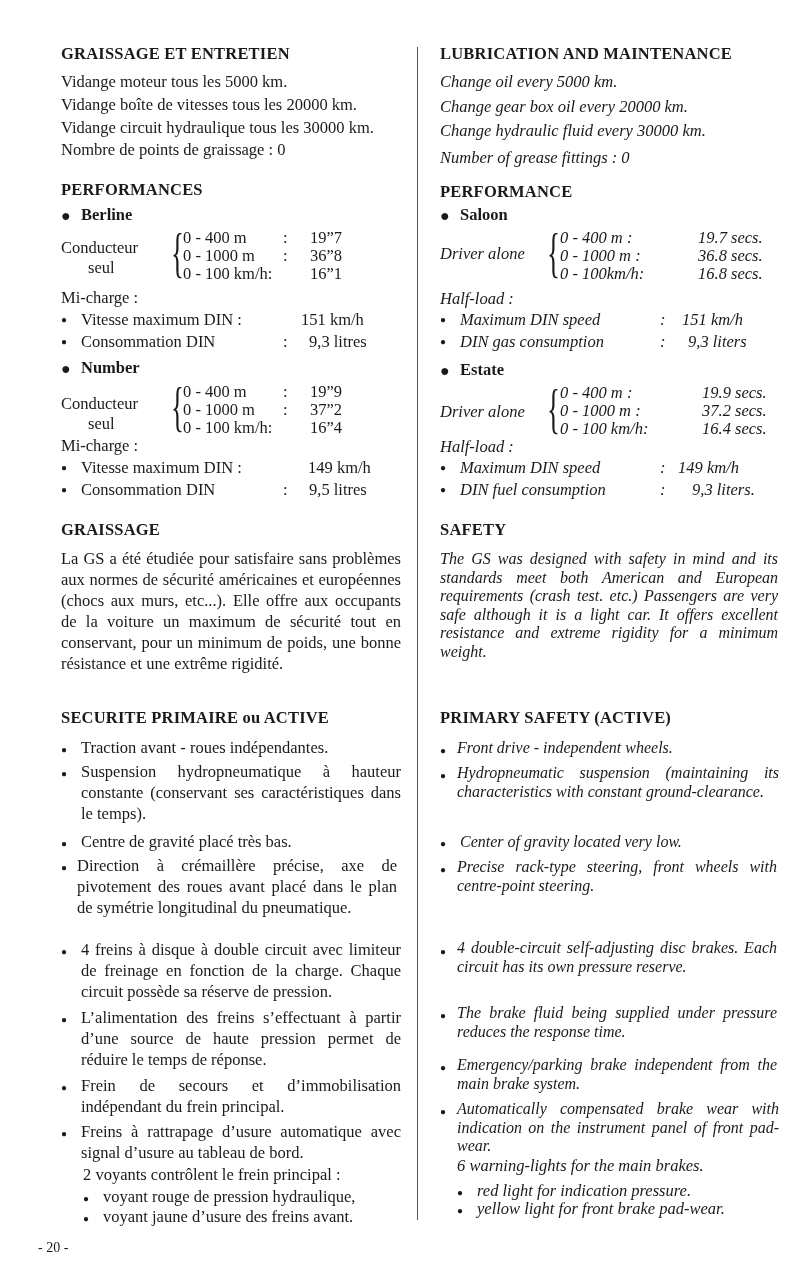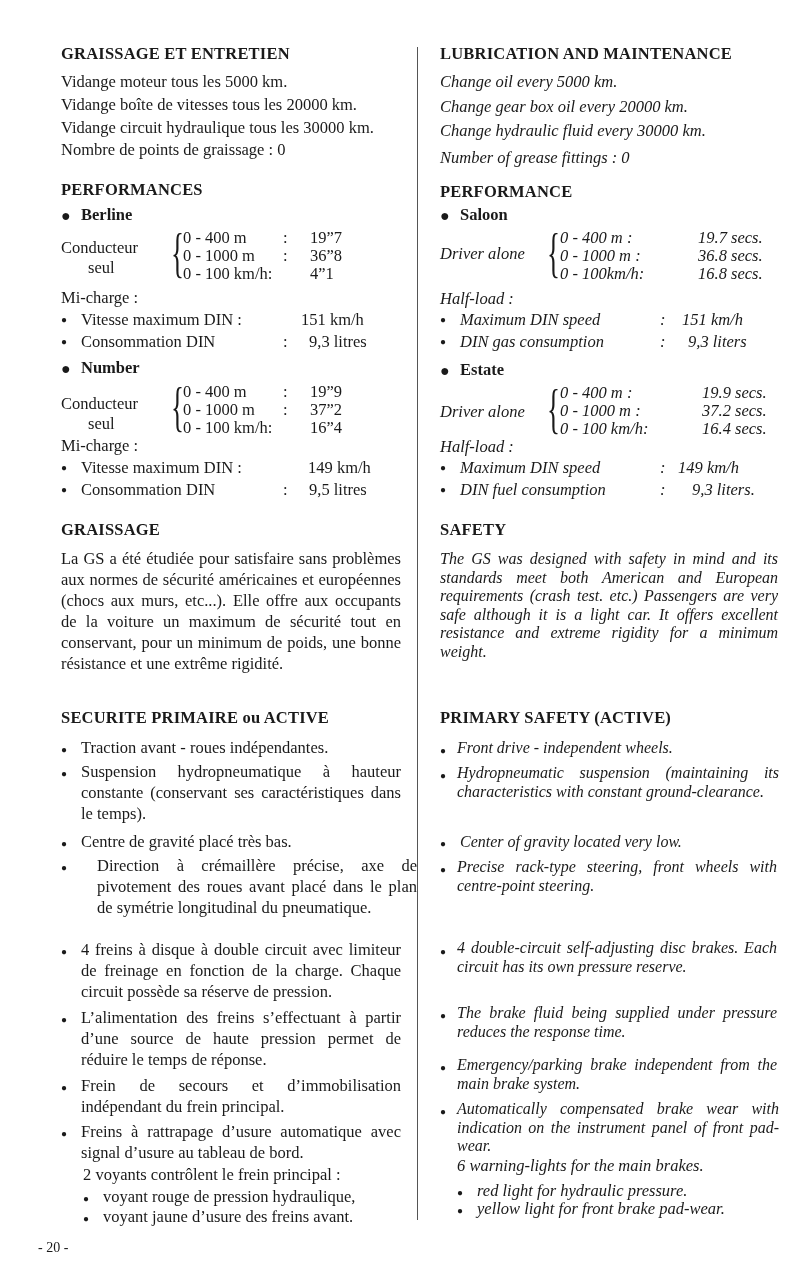--- a/index.html
+++ b/index.html
@@ -38,21 +38,21 @@
   <div class="line" style="top:238px;left:0">Conducteur</div>
   <div class="line" style="top:258px;left:27px">seul</div>
   <div class="brace" style="top:226px;left:110px">{</div>
   <div class="line" style="top:228px;left:122px">0 -   400 m</div>
   <div class="line" style="top:228px;left:222px">:</div>
   <div class="line" style="top:228px;left:249px">19”7</div>
   <div class="line" style="top:246px;left:122px">0 - 1000 m</div>
   <div class="line" style="top:246px;left:222px">:</div>
   <div class="line" style="top:246px;left:249px">36”8</div>
   <div class="line" style="top:264px;left:122px">0 - 100 km/h:</div>
-  <div class="line" style="top:264px;left:249px">4”1</div>
+  <div class="line" style="top:264px;left:249px">16”1</div>
   <div class="line" style="top:288px;left:0">Mi-charge :</div>
   <span class="bullet" style="top:314px;left:0;font-size:10px">●</span>
   <div class="line" style="top:310px;left:20px">Vitesse   maximum   DIN :</div>
   <div class="line" style="top:310px;left:240px">151  km/h</div>
   <span class="bullet" style="top:336px;left:0;font-size:10px">●</span>
   <div class="line" style="top:332px;left:20px">Consommation   DIN</div>
   <div class="line" style="top:332px;left:222px">:</div>
   <div class="line" style="top:332px;left:248px">9,3 litres</div>
 
   <span class="bullet" style="top:360px;left:0">●</span>
@@ -81,21 +81,21 @@
   <div class="para" style="top:548px;left:0;width:340px">La GS a été étudiée pour satisfaire sans problèmes aux normes de sécurité américaines et européennes (chocs aux murs, etc...). Elle offre aux occupants de la voiture un maximum de sécurité tout en conservant, pour un minimum de poids, une bonne résistance et une extrême rigidité.</div>
 
   <h2 style="top:708px">SECURITE PRIMAIRE ou ACTIVE</h2>
   <span class="bullet" style="top:744px;left:0;font-size:10px">●</span>
   <div class="para" style="top:737px;left:20px;width:320px">Traction avant - roues indépendantes.</div>
   <span class="bullet" style="top:768px;left:0;font-size:10px">●</span>
   <div class="para" style="top:761px;left:20px;width:320px">Suspension hydropneumatique à hauteur constante (conservant ses caractéristiques dans le temps).</div>
   <span class="bullet" style="top:838px;left:0;font-size:10px">●</span>
   <div class="para" style="top:831px;left:20px;width:320px">Centre de gravité placé très bas.</div>
   <span class="bullet" style="top:862px;left:0;font-size:10px">●</span>
-  <div class="para" style="top:855px;left:36px;width:320px">Direction à crémaillère précise, axe de pivotement des roues avant placé dans le plan de symétrie longitudinal du pneumatique.</div>
+  <div class="para" style="top:855px;left:16px;width:320px">Direction à crémaillère précise, axe de pivotement des roues avant placé dans le plan de symétrie longitudinal du pneumatique.</div>
   <span class="bullet" style="top:946px;left:0;font-size:10px">●</span>
   <div class="para" style="top:939px;left:20px;width:320px">4 freins à disque à double circuit avec limiteur de freinage en fonction de la charge. Chaque circuit possède sa réserve de pression.</div>
   <span class="bullet" style="top:1014px;left:0;font-size:10px">●</span>
   <div class="para" style="top:1007px;left:20px;width:320px">L’alimentation des freins s’effectuant à partir d’une source de haute pression permet de réduire le temps de réponse.</div>
   <span class="bullet" style="top:1082px;left:0;font-size:10px">●</span>
   <div class="para" style="top:1075px;left:20px;width:320px">Frein de secours et d’immobilisation indépendant du frein principal.</div>
   <span class="bullet" style="top:1128px;left:0;font-size:10px">●</span>
   <div class="para" style="top:1121px;left:20px;width:320px">Freins à rattrapage d’usure automatique avec signal d’usure au tableau de bord.</div>
   <div class="line" style="top:1165px;left:22px">2 voyants contrôlent le frein principal :</div>
   <span class="bullet" style="top:1193px;left:22px;font-size:10px">●</span>
@@ -168,18 +168,18 @@
   <span class="bullet" style="top:946px;left:0;font-size:10px">●</span>
   <div class="para it" style="top:939px;left:17px;width:320px">4 double-circuit self-adjusting disc brakes. Each circuit has its own pressure reserve.</div>
   <span class="bullet" style="top:1010px;left:0;font-size:10px">●</span>
   <div class="para it" style="top:1004px;left:17px;width:320px">The brake fluid being supplied under pressure reduces the response time.</div>
   <span class="bullet" style="top:1062px;left:0;font-size:10px">●</span>
   <div class="para it" style="top:1056px;left:17px;width:320px">Emergency/parking brake independent from the main brake system.</div>
   <span class="bullet" style="top:1106px;left:0;font-size:10px">●</span>
   <div class="para it" style="top:1100px;left:17px;width:322px">Automatically compensated brake wear with indication on the instrument panel of front pad-wear.</div>
   <div class="line it" style="top:1156px;left:17px">6  warning-lights  for  the  main  brakes.</div>
   <span class="bullet" style="top:1187px;left:17px;font-size:10px">●</span>
-  <div class="line it" style="top:1181px;left:37px">red  light  for  hydraulic  pressure.</div>
+  <div class="line it" style="top:1181px;left:37px">red  light  for  indication  pressure.</div>
   <span class="bullet" style="top:1205px;left:17px;font-size:10px">●</span>
   <div class="line it" style="top:1199px;left:37px">yellow light for front brake pad-wear.</div>
 </div>
 
 <div class="pagenum">- 20 -</div>
 
 </body></html>

